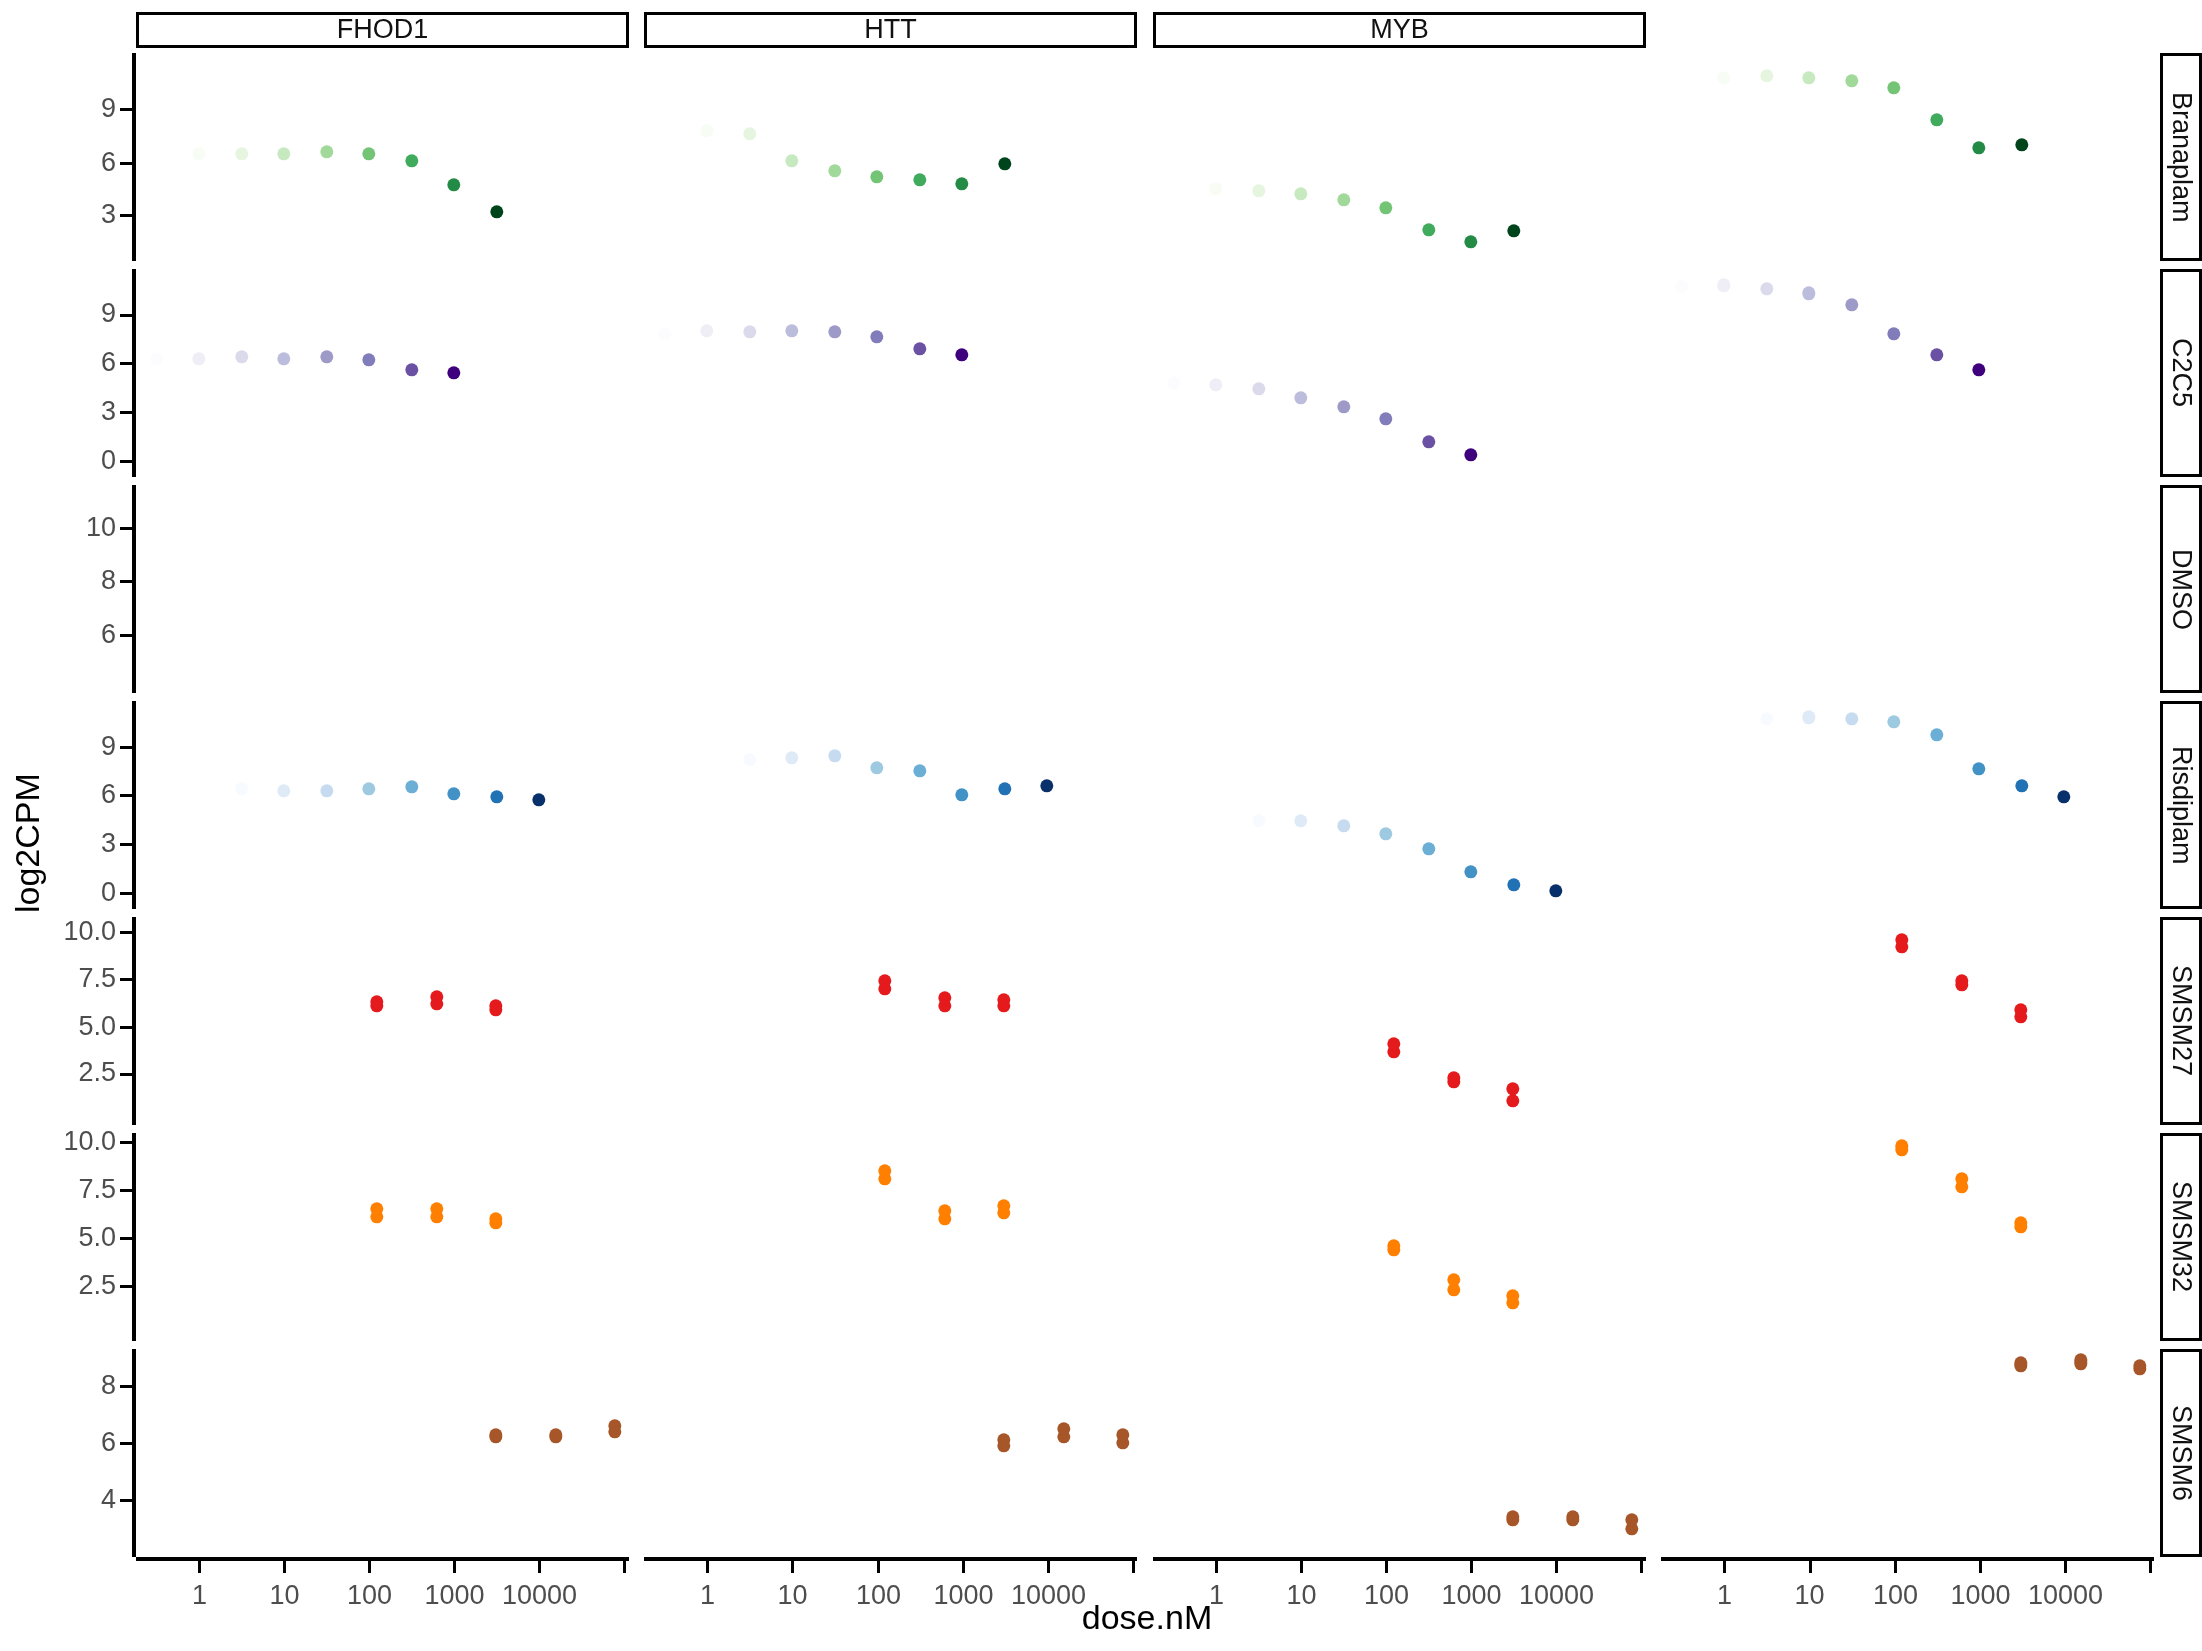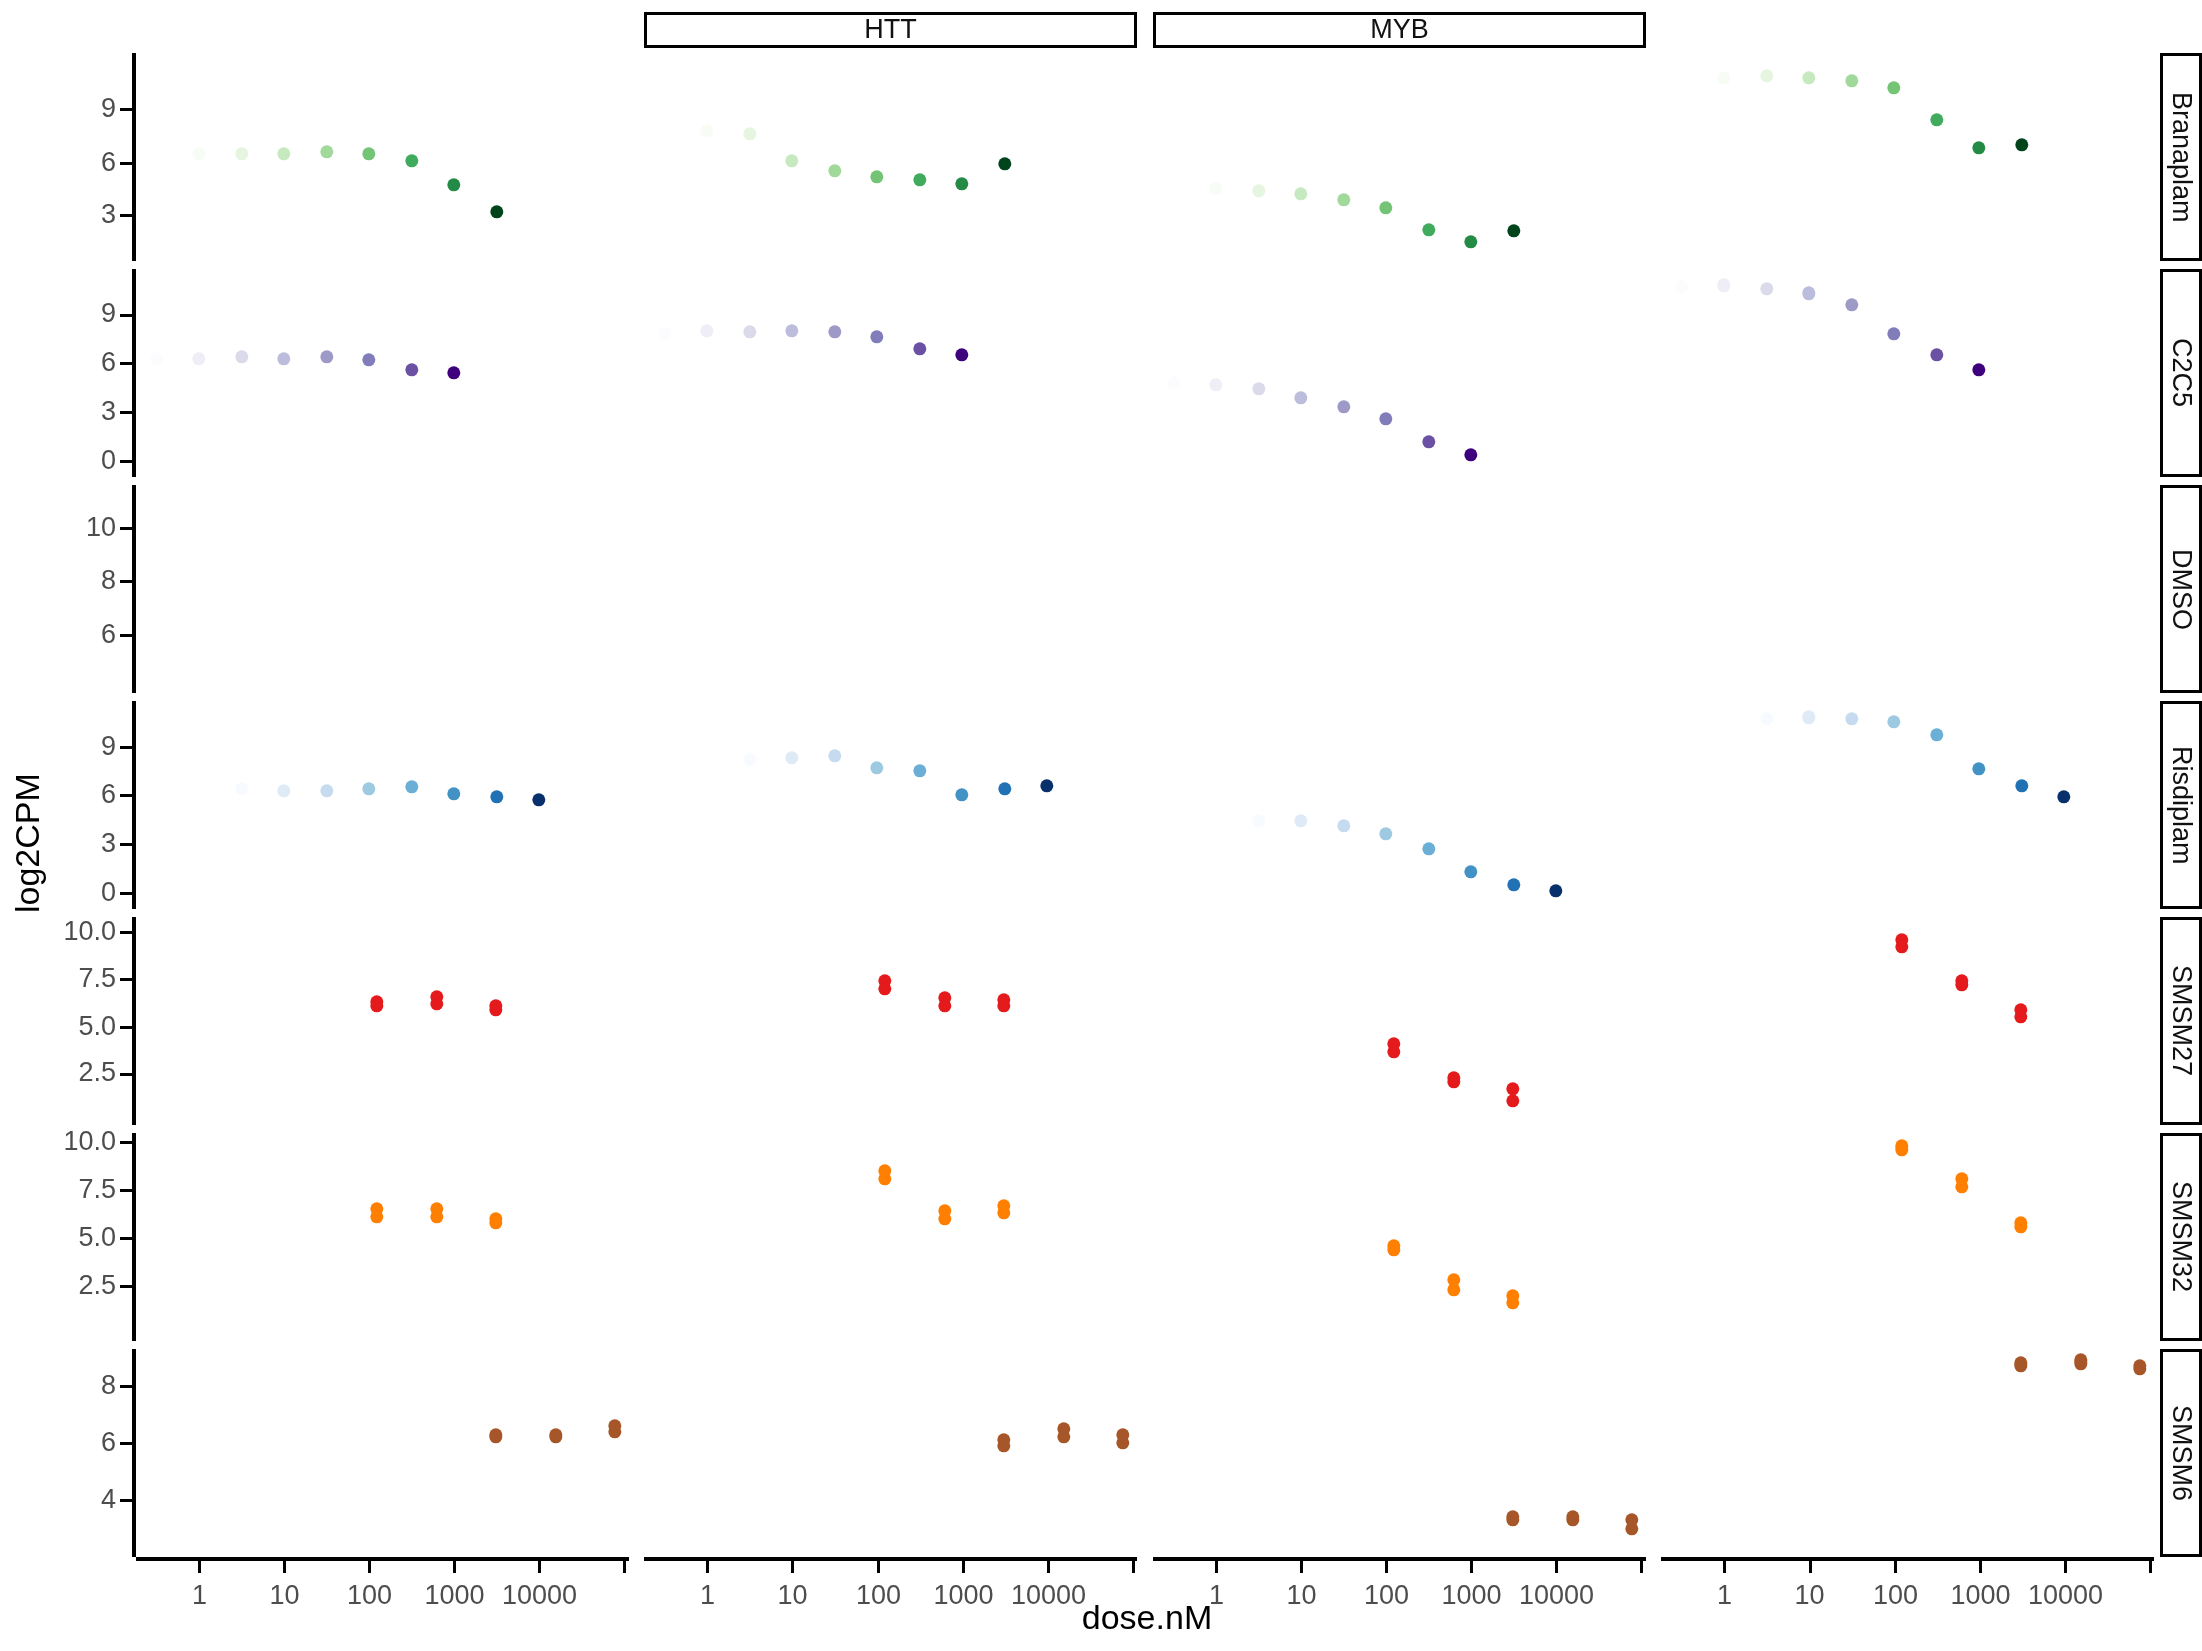--- a/index.html
+++ b/index.html
@@ -58,20 +58,23 @@
     writing-mode:vertical-rl;
     transform:rotate(180deg);
   }
 </style>
 </head>
 <body>
 
 <div id="figure">
   <div class="axis-title" id="x-title" style="left:994px;top:1598px;width:306px;text-align:center;">dose.nM</div>
   <div class="axis-title" id="y-title" style="left:7.6px;top:741px;height:172px;">log2CPM</div>
+<div class="col-strip" style="left: 136px; top: 11.5px; width: 493px; height: 36px;">
+      <span>FHOD1</span>
+    </div>
     <div class="col-strip" style="left: 644px; top: 11.5px; width: 493px; height: 36px;">
       <span>HTT</span>
     </div>
     <div class="col-strip" style="left: 1153px; top: 11.5px; width: 493px; height: 36px;">
       <span>MYB</span>
     </div>
     <div class="row-strip" style="left: 2160px; top: 53px; width: 42px; height: 208px;">
       <span>Branaplam</span>
     </div>
     <div class="yaxis-line" style="left: 132px; top: 53px; height: 208px;"></div>

